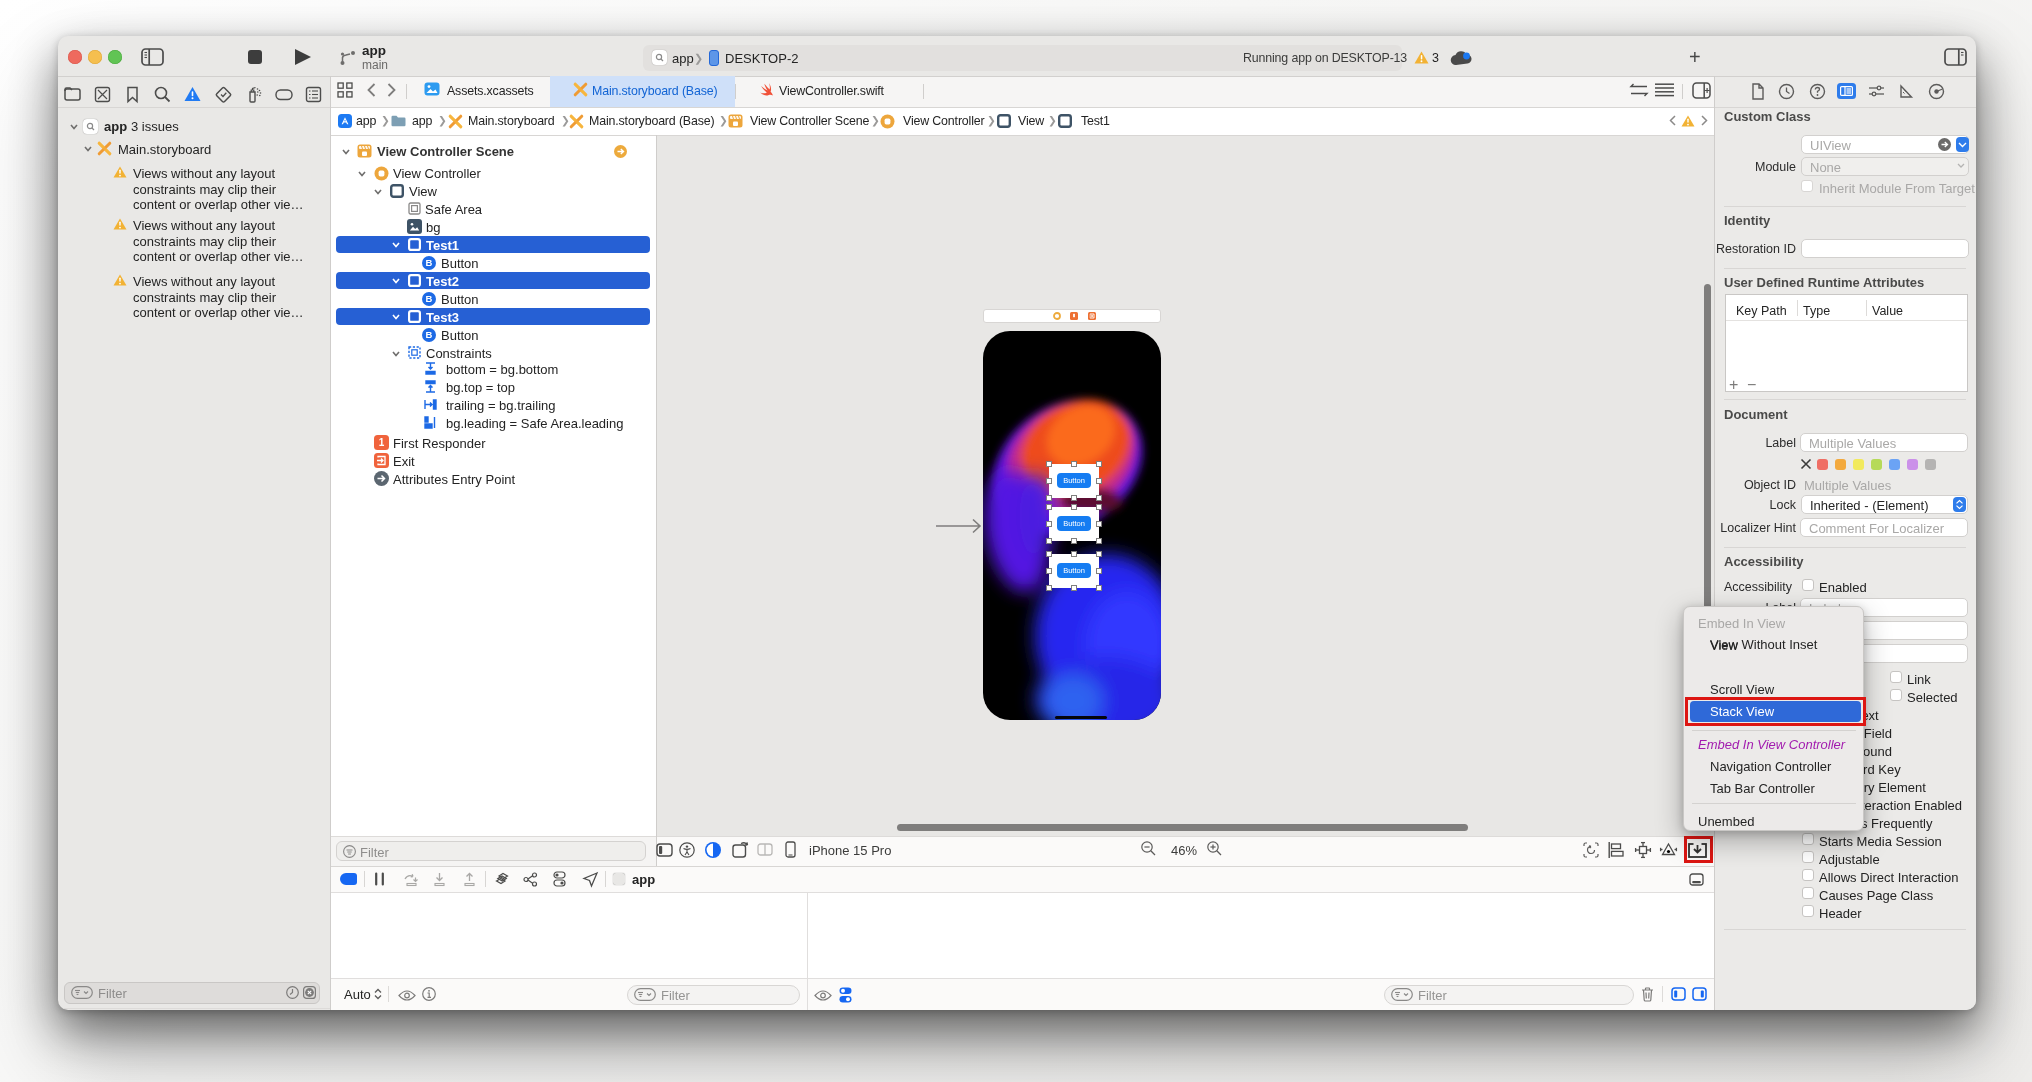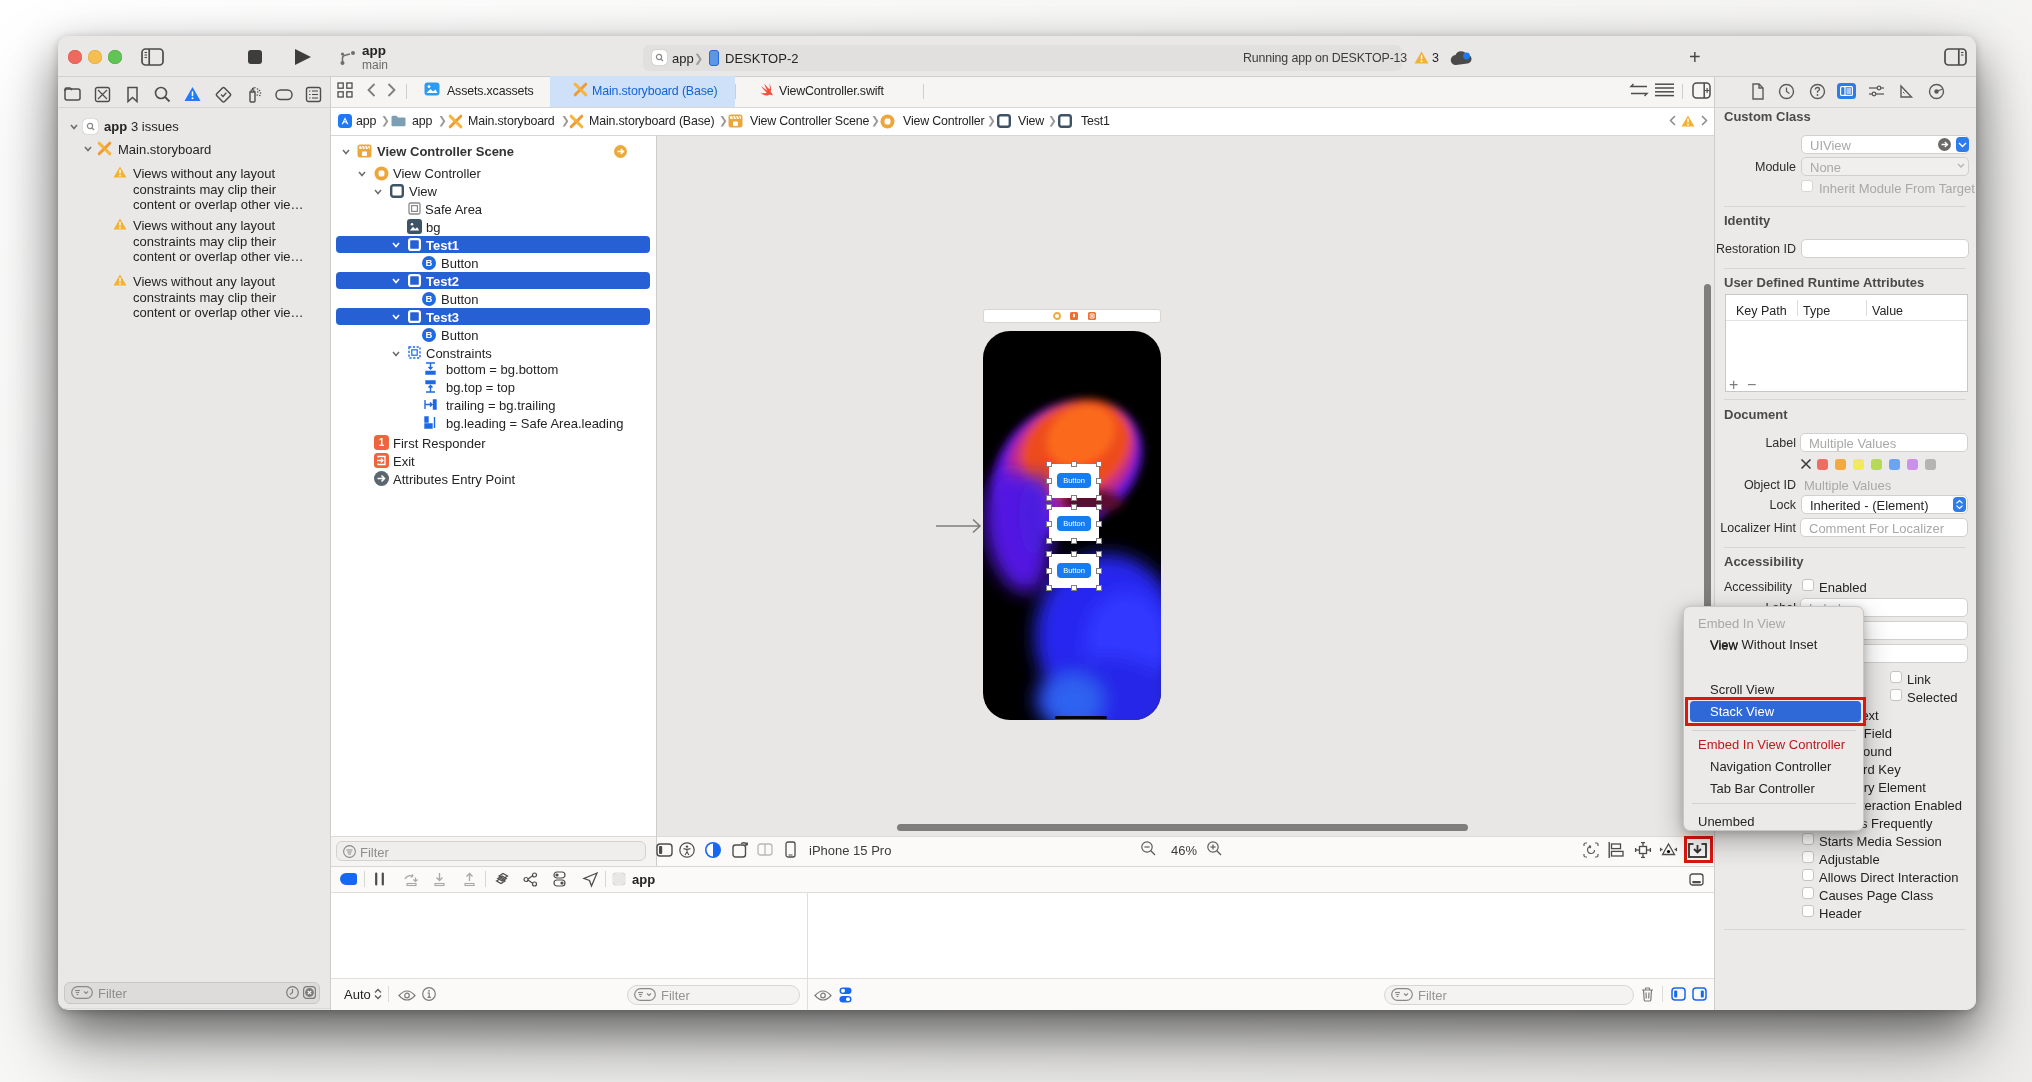--- a/index.html
+++ b/index.html
@@ -872,17 +872,17 @@
 <div class="a" style="left:1724px;top:929px;width:242px;height:1px;background:#d8d6d4;"></div>
 <div class="a" style="left:1683px;top:606px;width:181px;height:225px;background:#eceae9;border:1px solid #c9c7c5;border-radius:7px;box-sizing:border-box;box-shadow:0 10px 28px rgba(0,0,0,.3),0 2px 8px rgba(0,0,0,.18);"></div>
 <div class="t" style="left:1698px;top:617px;color:#a9a8a7;">Embed In View</div>
 <div class="t" style="left:1710px;top:639px;">View</div>
 <div class="t" style="left:1710px;top:638px;">View Without Inset</div>
 <div class="t" style="left:1710px;top:683px;">Scroll View</div>
 <div class="a" style="left:1690px;top:701px;width:171px;height:21px;background:#2f69d8;border-radius:4px;"></div>
 <div class="t" style="left:1710px;top:705px;color:#fff;">Stack View</div>
 <div class="a" style="left:1685px;top:697px;width:181px;height:29px;border:3.5px solid #dd1612;box-sizing:border-box;"></div>
 <div class="a" style="left:1692px;top:730px;width:164px;height:1px;background:#d4d2d0;"></div>
-<div class="t" style="left:1698px;top:738px;color:#b91c1c;">Embed In View Controller</div>
+<div class="t" style="left:1698px;top:738px;color:#a21caf;font-style:italic;">Embed In View Controller</div>
 <div class="t" style="left:1710px;top:760px;">Navigation Controller</div>
 <div class="t" style="left:1710px;top:782px;">Tab Bar Controller</div>
 <div class="a" style="left:1692px;top:803px;width:164px;height:1px;background:#d4d2d0;"></div>
 <div class="t" style="left:1698px;top:815px;">Unembed</div>
 </div>
 </body></html>

